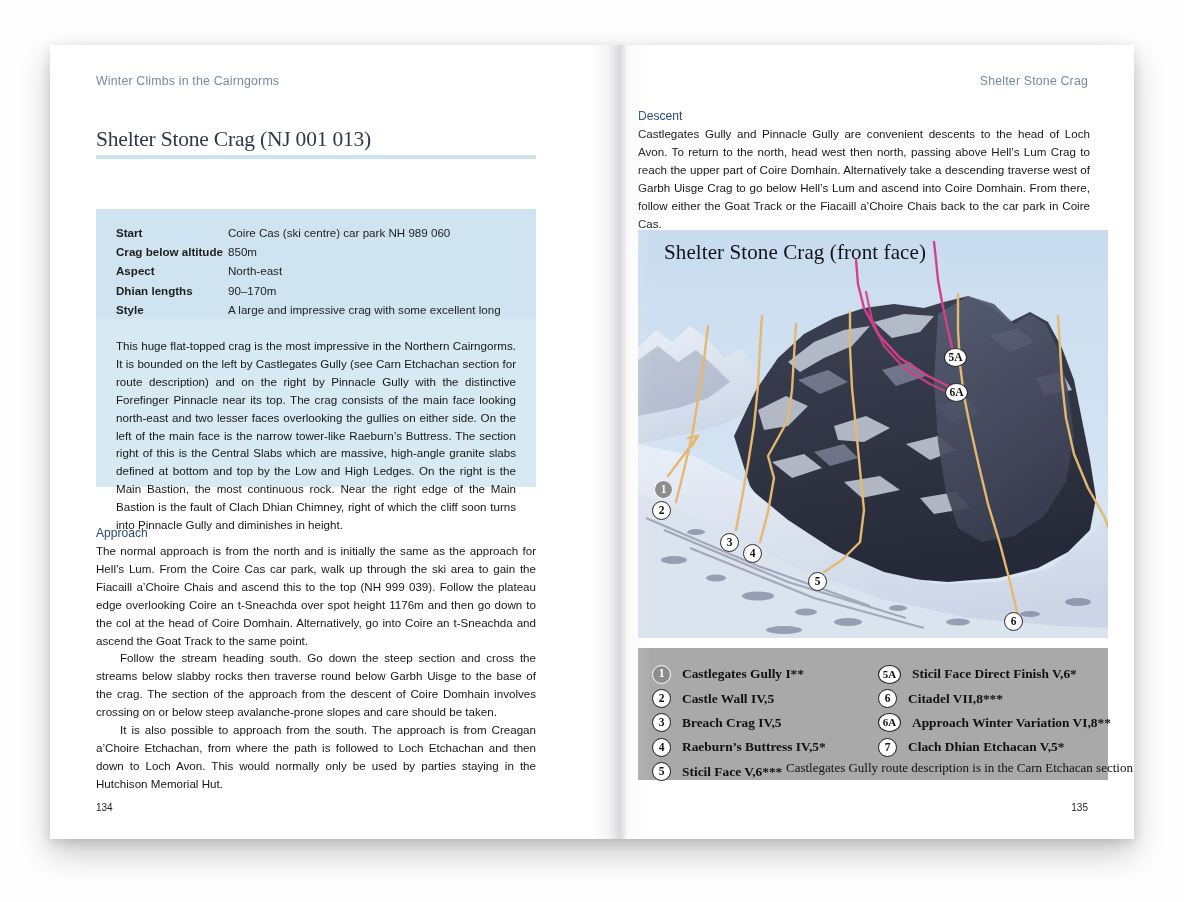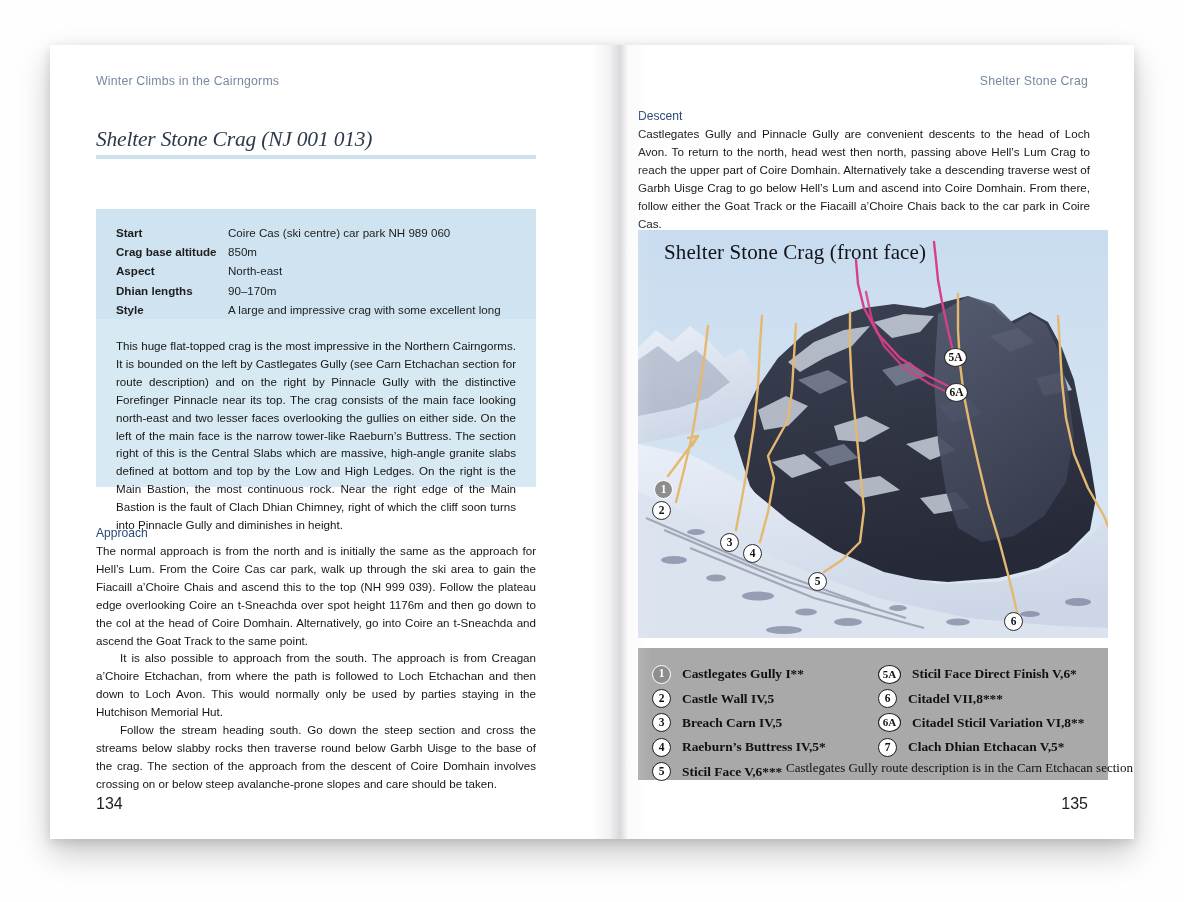--- a/index.html
+++ b/index.html
@@ -40,21 +40,21 @@
     position:absolute;top:29px;
     font-size:12.3px;color:#78899f;letter-spacing:.2px;
   }
   .runhead-left{left:46px;}
   .runhead-right{right:46px;}
 
   
   .crag-title{
     position:absolute;left:46px;top:82px;
     font-family:"Liberation Serif", serif;
-    font-style:italic;font-size:21.5px;color:#2c3a4c;
+    font-size:21.5px;color:#2c3a4c;
     letter-spacing:-.2px;
   }
   .rule{
     position:absolute;left:46px;top:110px;width:440px;height:4px;
     background:#cde2ef;
   }
   .infobox{
     position:absolute;left:46px;top:123px;width:440px;height:128px;
     background:#cfe4f0;
     margin-top:41px;
@@ -84,21 +84,21 @@
     font-size:12.1px;color:#2a4a76;font-weight:normal;
   }
   .body-txt{
     position:absolute;left:46px;width:440px;
     font-size:11.6px;line-height:1.545;color:#161616;text-align:justify;
   }
   .body-txt p{margin:0;}
   .body-txt p.ind{text-indent:24px;}
 
   .folio{
-    position:absolute;bottom:26px;font-size:16px;color:#1d1d1d;
+    position:absolute;bottom:26px;font-size:10px;color:#1d1d1d;
   }
   .folio-left{left:46px;}
   .folio-right{right:46px;}
 
   
   .descent-h{position:absolute;left:46px;top:64px;}
   .descent-b{position:absolute;left:46px;top:80px;width:452px;}
 
   
   .photo{
@@ -169,21 +169,21 @@
       <div class="rule"></div>
 
       <div class="infobox">
         <table>
           <tbody>
             <tr>
               <td class="k">Start</td>
               <td class="v">Coire Cas (ski centre) car park NH 989 060</td>
             </tr>
             <tr>
-              <td class="k">Crag base altitude</td>
+              <td class="k">Crag below altitude</td>
               <td class="v">850m</td>
             </tr>
             <tr>
               <td class="k">Aspect</td>
               <td class="v">North-east</td>
             </tr>
             <tr>
               <td class="k">Dhian lengths</td>
               <td class="v">90–170m</td>
             </tr>
@@ -196,22 +196,22 @@
       </div>
 
       <div class="descbox">
         <p>This huge flat-topped crag is the most impressive in the Northern Cairngorms. It is bounded on the left by Castlegates Gully (see Carn Etchachan section for route description) and on the right by Pinnacle Gully with the distinctive Forefinger Pinnacle near its top. The crag consists of the main face looking north-east and two lesser faces overlooking the gullies on either side. On the left of the main face is the narrow tower-like Raeburn’s Buttress. The section right of this is the Central Slabs which are massive, high-angle granite slabs defined at bottom and top by the Low and High Ledges. On the right is the Main Bastion, the most continuous rock. Near the right edge of the Main Bastion is the fault of Clach Dhian Chimney, right of which the cliff soon turns into Pinnacle Gully and diminishes in height.</p>
       </div>
 
       <div class="sec-h" style="top:481px;">Approach</div>
 
       <div class="body-txt" style="top:497px;">
         <p>The normal approach is from the north and is initially the same as the approach for Hell’s Lum. From the Coire Cas car park, walk up through the ski area to gain the Fiacaill a’Choire Chais and ascend this to the top (NH 999 039). Follow the plateau edge overlooking Coire an t-Sneachda over spot height 1176m and then go down to the col at the head of Coire Domhain. Alternatively, go into Coire an t-Sneachda and ascend the Goat Track to the same point.</p>
+        <p class="ind">Follow the stream heading south. Go down the steep section and cross the streams below slabby rocks then traverse round below Garbh Uisge to the base of the crag. The section of the approach from the descent of Coire Domhain involves crossing on or below steep avalanche-prone slopes and care should be taken.</p>
         <p class="ind">It is also possible to approach from the south. The approach is from Creagan a’Choire Etchachan, from where the path is followed to Loch Etchachan and then down to Loch Avon. This would normally only be used by parties staying in the Hutchison Memorial Hut.</p>
-        <p class="ind">Follow the stream heading south. Go down the steep section and cross the streams below slabby rocks then traverse round below Garbh Uisge to the base of the crag. The section of the approach from the descent of Coire Domhain involves crossing on or below steep avalanche-prone slopes and care should be taken.</p>
       </div>
 
       <div class="folio folio-left">134</div>
     </div>
 
     <div class="page page-right">
 
       <div class="runhead runhead-right">Shelter Stone Crag</div>
 
       <div class="sec-h descent-h">Descent</div>
@@ -344,21 +344,21 @@
           <div class="lrow">
             <span class="lmk gray">1</span>
             <span class="ltxt">Castlegates Gully I**</span>
           </div>
           <div class="lrow">
             <span class="lmk">2</span>
             <span class="ltxt">Castle Wall IV,5</span>
           </div>
           <div class="lrow">
             <span class="lmk">3</span>
-            <span class="ltxt">Breach Carn IV,5</span>
+            <span class="ltxt">Breach Crag IV,5</span>
           </div>
           <div class="lrow">
             <span class="lmk">4</span>
             <span class="ltxt">Raeburn’s Buttress IV,5*</span>
           </div>
           <div class="lrow">
             <span class="lmk">5</span>
             <span class="ltxt">Sticil Face V,6***</span>
           </div>
         </div>
@@ -367,21 +367,21 @@
           <div class="lrow">
             <span class="lmk wide">5A</span>
             <span class="ltxt">Sticil Face Direct Finish V,6*</span>
           </div>
           <div class="lrow">
             <span class="lmk">6</span>
             <span class="ltxt">Citadel VII,8***</span>
           </div>
           <div class="lrow">
             <span class="lmk wide">6A</span>
-            <span class="ltxt">Citadel Sticil Variation VI,8**</span>
+            <span class="ltxt">Approach Winter Variation VI,8**</span>
           </div>
           <div class="lrow">
             <span class="lmk">7</span>
             <span class="ltxt">Clach Dhian Etchacan V,5*</span>
           </div>
         </div>
 
         <div class="lnote">Castlegates Gully route description is in the Carn Etchacan section</div>
       </div>
 

